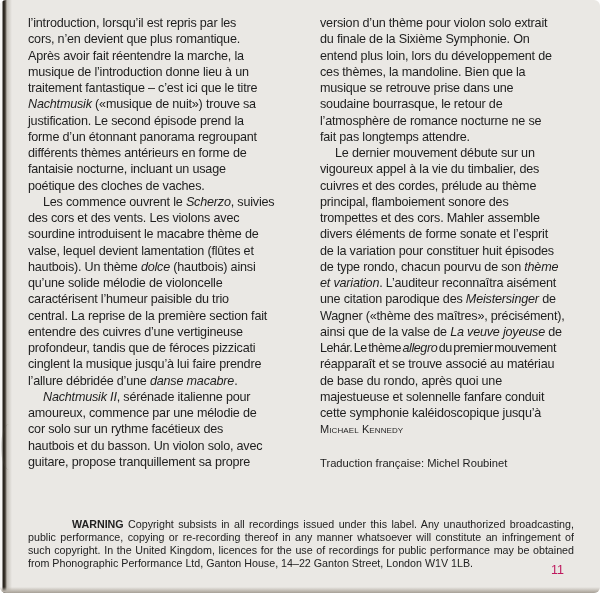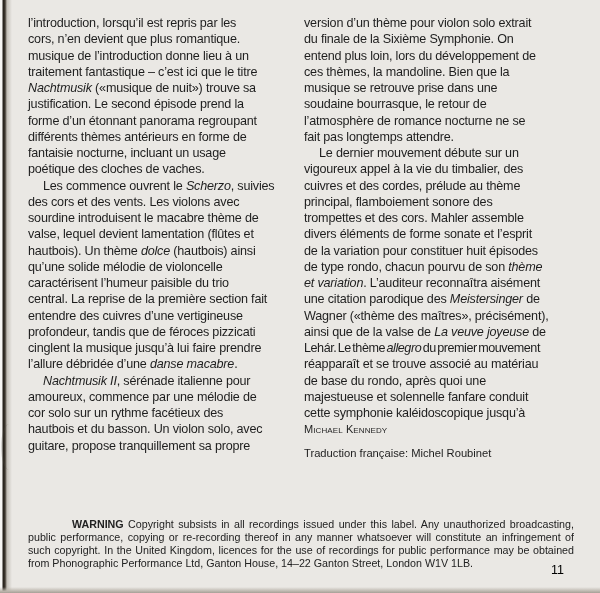--- a/index.html
+++ b/index.html
@@ -4,20 +4,21 @@
 <style>
   html,body { margin:0; padding:0; }
   .page {
     position: relative;
     width: 600px;
     height: 593px;
     background: #eae8e4;
     overflow: hidden;
     font-family: "Liberation Sans", "DejaVu Sans", sans-serif;
     color: #1e1e1e;
+    border-radius: 6px;
   }
   
   .edge-left {
     position:absolute; left:0; top:0; bottom:0; width:12px;
     background: linear-gradient(90deg,
       #f6f5f3 0px, #f6f5f3 2px,
       #241f19 3px, #3c362d 5px,
       rgba(110,100,85,0.30) 7px,
       rgba(110,100,85,0.0) 12px);
   }
@@ -30,63 +31,64 @@
     position:absolute; left:0; right:0; bottom:0; height:6px;
     background: linear-gradient(180deg, rgba(160,153,143,0) 0%, #bcb6ad 70%, #a59f96 100%);
   }
   .col {
     position:absolute; top:15px;
     font-size: 12.6px;
     line-height: 16.25px;
     letter-spacing: -0.2px;
   }
   .col-left  { left:28px;  width:268px; }
-  .col-right { left:304px; width:280px; }
+  .col-right { left:320px; width:280px; }
   .line { white-space: nowrap; }
   .line.indent { padding-left: 15px; }
   .line.tight { word-spacing: -1.6px; letter-spacing: -0.45px; }
   .line i { font-style: italic; text-align: right; }
   .author {
     font-variant: small-caps;
     font-size: 11px;
     line-height: 16.25px;
     letter-spacing: 0.1px;
   }
   .translation {
     font-size: 11.2px;
     line-height: 15px;
-    margin-top: 8px;
+    margin-top: 18px;
     letter-spacing: 0;
   }
   .warning {
     position:absolute; left:28px; top:507px; width:546px;
     font-size: 10.7px;
     line-height: 13.2px;
     text-align: justify;
     letter-spacing: 0;
     color: #222;
   }
   .warning b { font-weight: bold; margin-left: 44px; }
   .page-number {
     position:absolute; left:551px; top:563px;
     font-size: 12.5px;
-    color: #000000;
+    color: #be185d;
   }
 </style>
 </head>
 <body>
 
 <div class="page">
   <div class="edge-left"></div>
   <div class="edge-curl"></div>
   <div class="edge-bottom"></div>
 
   <div class="col col-left">
       <div class="line"><span>l’introduction, lorsqu’il est repris par les</span></div>
       <div class="line"><span>cors, n’en devient que plus romantique.</span></div>
+      <div class="line"><span>Après avoir fait réentendre la marche, la</span></div>
       <div class="line"><span>musique de l’introduction donne lieu à un</span></div>
       <div class="line"><span>traitement fantastique – c’est ici que le titre</span></div>
       <div class="line"><i>Nachtmusik</i><span> («musique de nuit») trouve sa</span></div>
       <div class="line"><span>justification. Le second épisode prend la</span></div>
       <div class="line"><span>forme d’un étonnant panorama regroupant</span></div>
       <div class="line"><span>différents thèmes antérieurs en forme de</span></div>
       <div class="line"><span>fantaisie nocturne, incluant un usage</span></div>
       <div class="line"><span>poétique des cloches de vaches.</span></div>
       <div class="line indent"><span>Les commence ouvrent le </span><i>Scherzo</i><span>, suivies</span></div>
       <div class="line"><span>des cors et des vents. Les violons avec</span></div>

